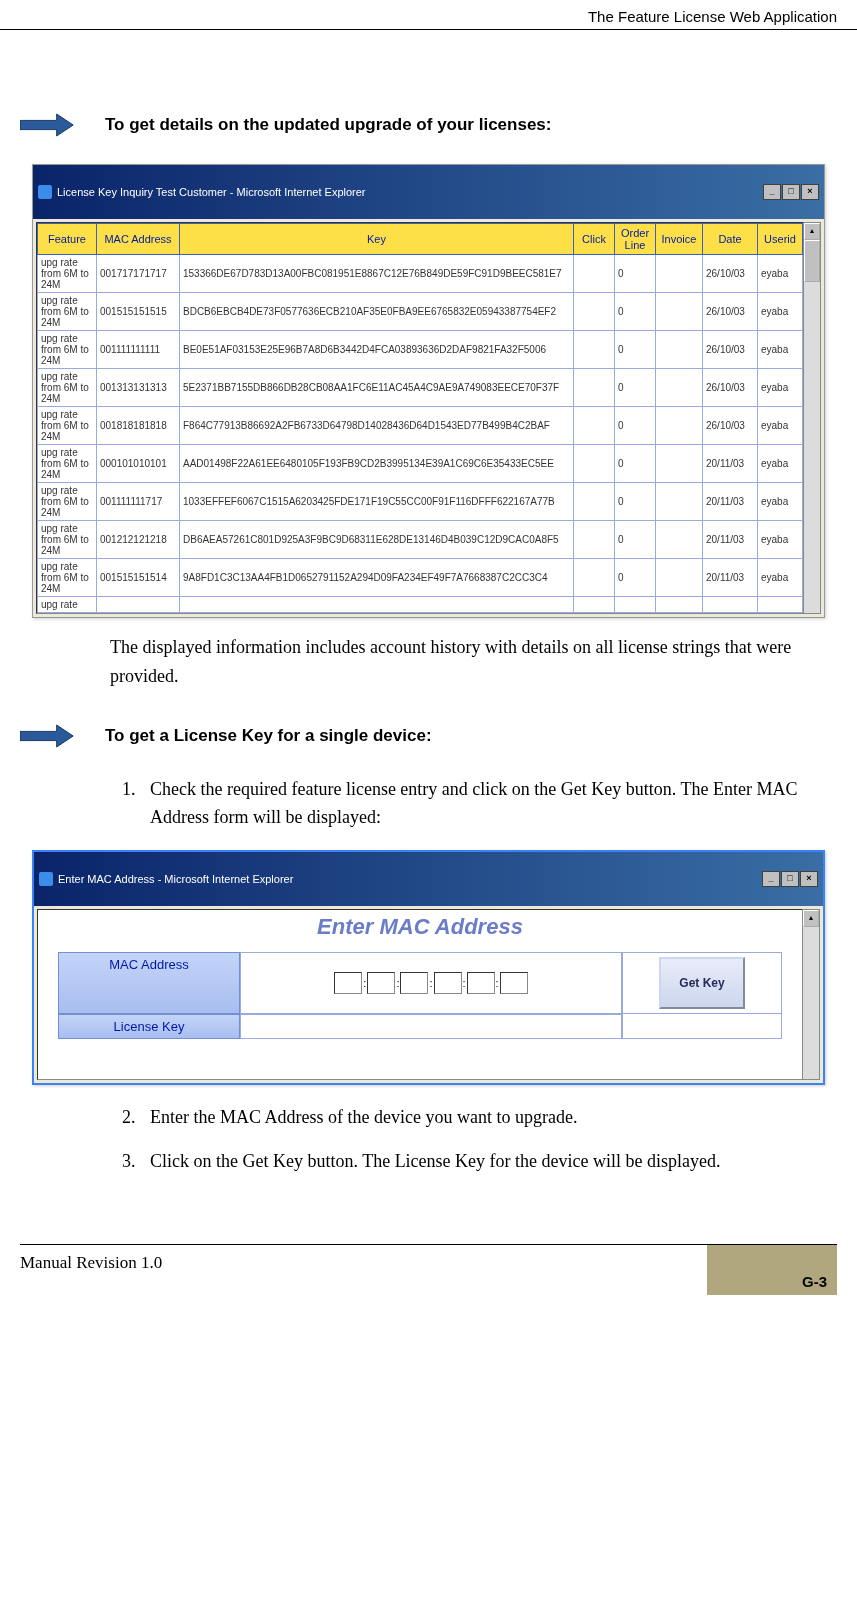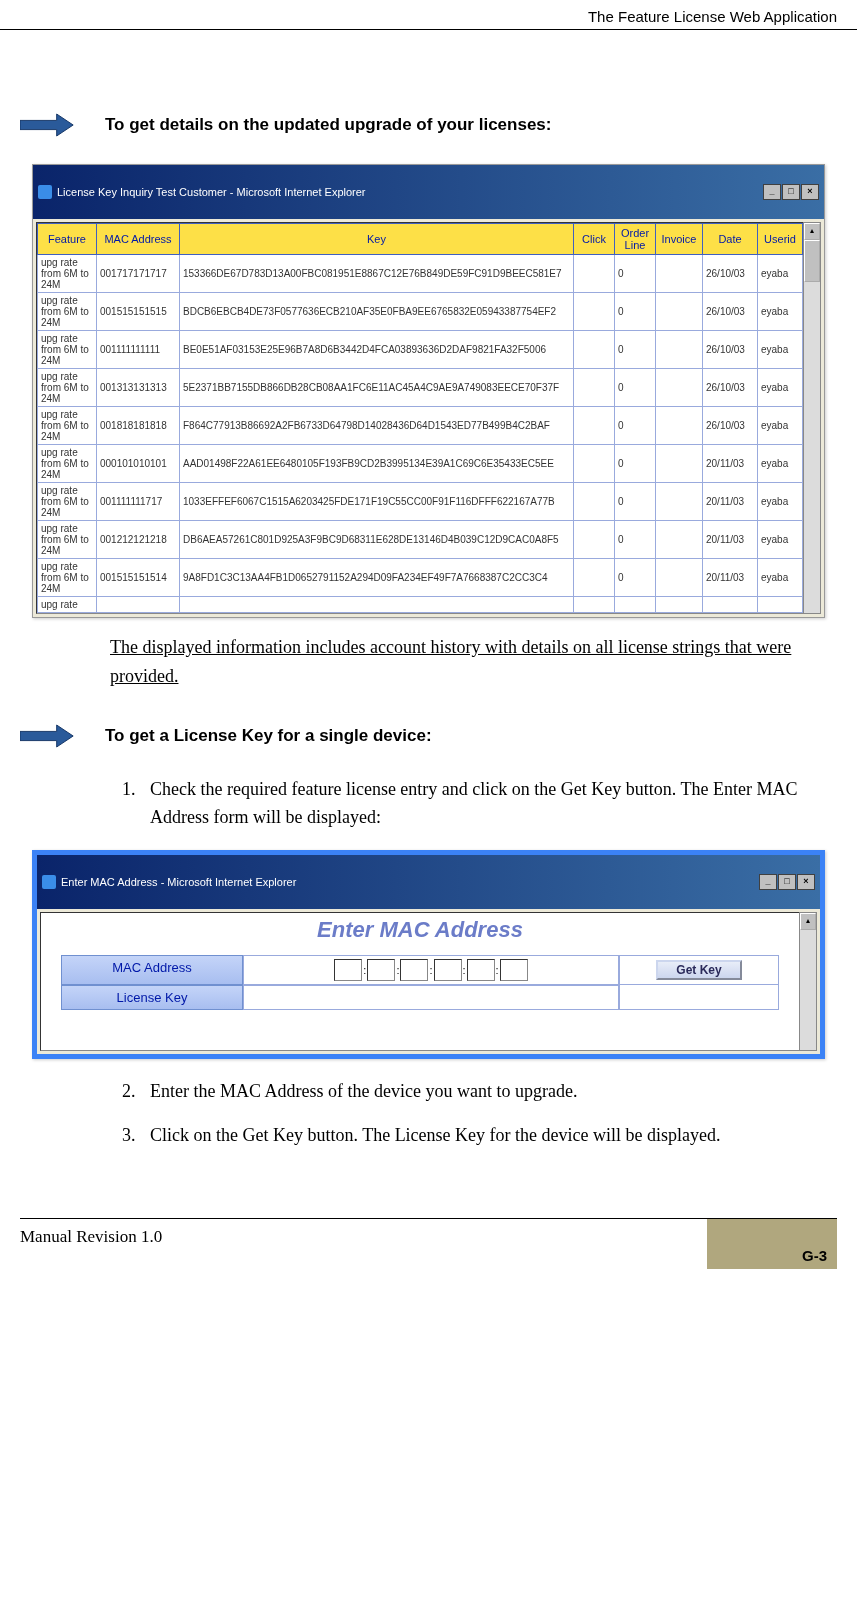--- a/index.html
+++ b/index.html
@@ -43,21 +43,20 @@
 }
 .body-text {
   font-family: 'Book Antiqua', Palatino, Georgia, serif;
   font-size: 18px;
   line-height: 1.6;
   margin-left: 90px;
   margin-bottom: 15px;
 }
 .body-text-after {
   margin-top: 15px;
-  text-decoration: underline;
 }
 .step-list {
   font-family: 'Book Antiqua', Palatino, Georgia, serif;
   font-size: 18px;
   line-height: 1.6;
   margin-left: 90px;
   padding-left: 30px;
 }
 .step-list li {
   margin-bottom: 15px;
@@ -172,21 +171,21 @@
   color: #333;
   vertical-align: middle;
   line-height: 1.1;
   font-family: Verdana, Arial, sans-serif;
 }
 .inq-table td:first-child {
   font-size: 10px;
   line-height: 1.1;
 }
 .screenshot2 {
-  border: 5px solid #3b82f6;
+  border: 2px solid #3b82f6;
   margin: 10px 12px;
   box-shadow: 1px 1px 3px rgba(0,0,0,0.2);
   background: #ec4899;
   font-family: Tahoma, Arial, sans-serif;
   font-size: 11px;
 }
 .page-title-mac {
   font-family: Verdana, Arial, sans-serif;
   font-size: 22px;
   font-weight: bold;
@@ -233,21 +232,21 @@
 }
 .mac-button-cell {
   width: 150px;
   border: 1px solid #99aadd;
   text-align: center;
   padding: 4px;
 }
 .get-key-btn {
   background: linear-gradient(#e8edf8, #ccd6ee);
   border: 2px outset #ccd6ee;
-  padding: 1px 18px;
+  padding: 17px 18px;
   font-family: Verdana, Arial, sans-serif;
   font-weight: bold;
   font-size: 12px;
   color: #2a2a5a;
 }
 .page-footer {
   border-top: 1.5px solid #000;
   margin: 40px 20px 0 20px;
   display: flex;
   justify-content: space-between;

